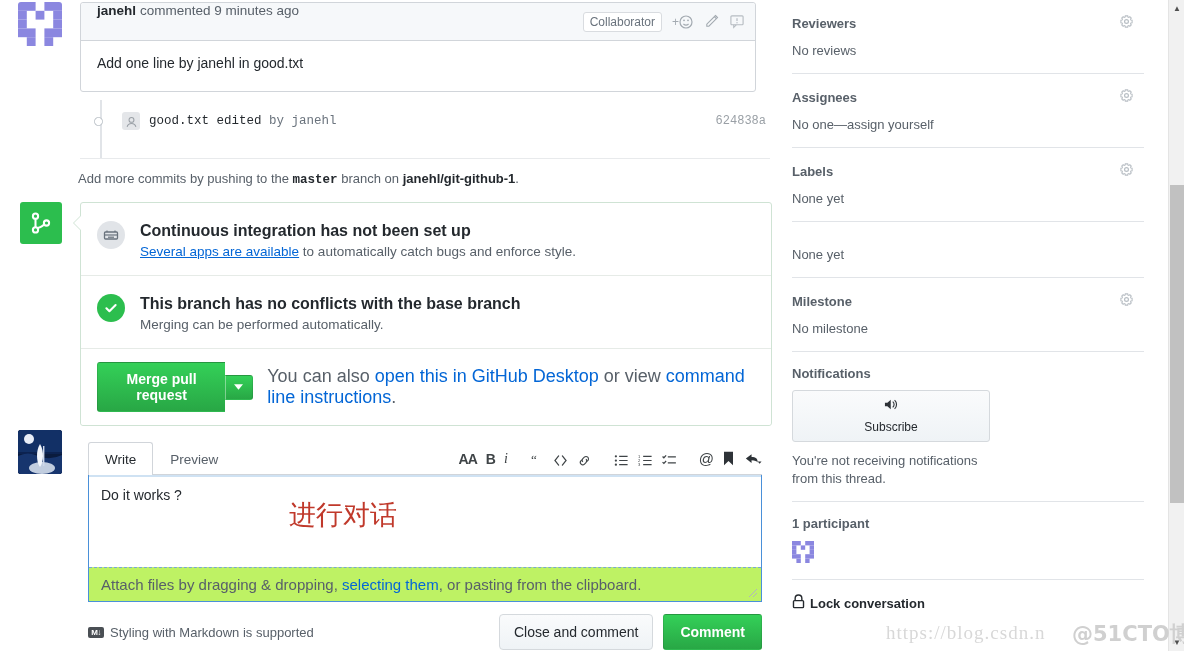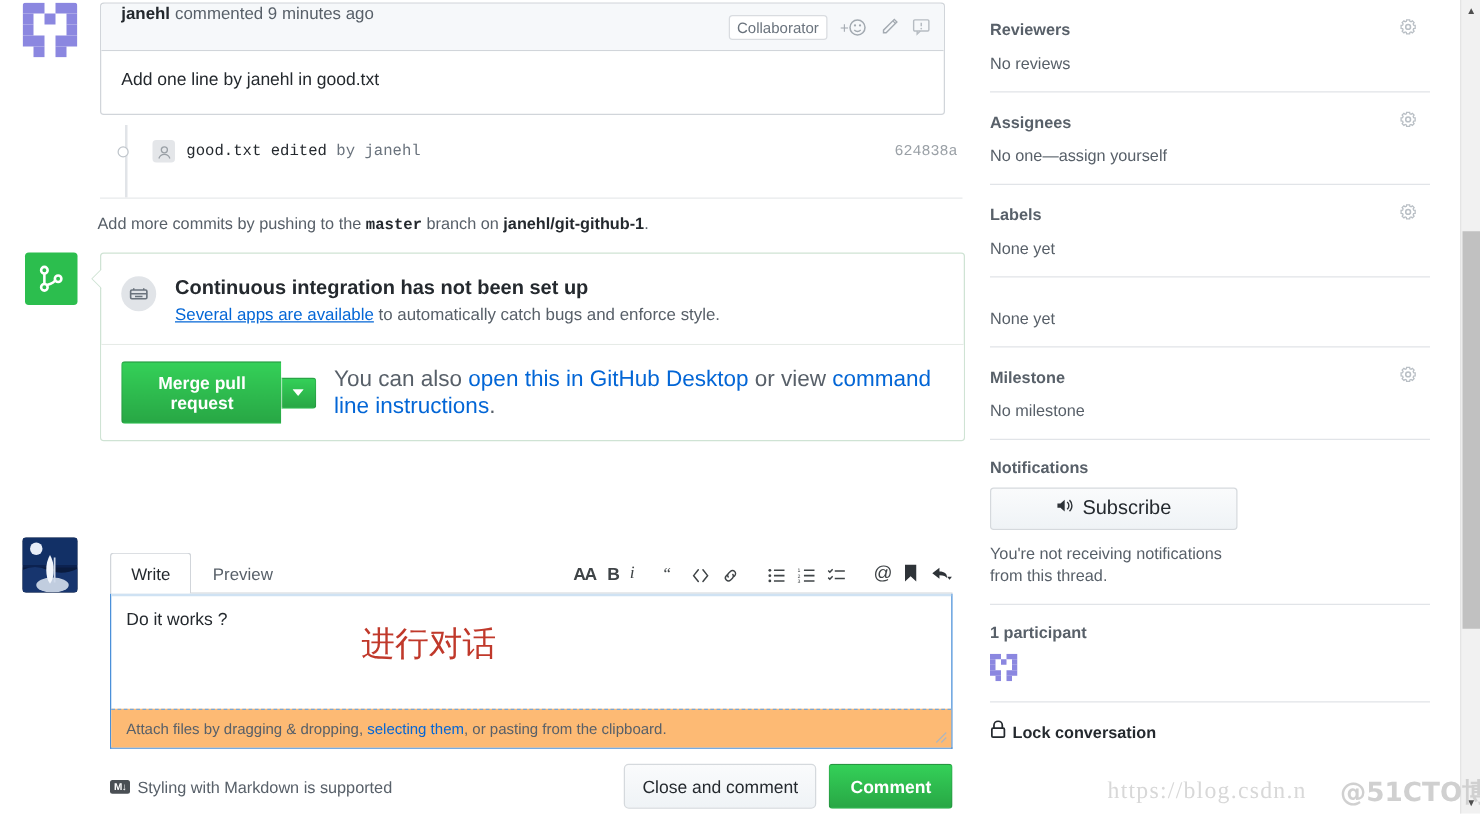--- a/index.html
+++ b/index.html
@@ -186,22 +186,22 @@
   .cn-note {
     position: absolute; left: 200px; top: 22px;
     color: #c0392b; font-size: 27px; font-family: "DejaVu Sans", sans-serif;
     pointer-events: none;
   }
   .resize-grip {
     position: absolute; right: 3px; bottom: 3px; width: 10px; height: 10px;
     color: #b0b6bb; font-size: 10px; line-height: 10px;
   }
   .attach-bar {
-    border-top: 1px dashed #7aa7d4; background: #fdba74;
-    padding: 8px 12px; font-size: 12px; color: #586069;
+    border-top: 1px dashed #7aa7d4; background: #bef264;
+    padding: 8px 12px; font-size: 15px; color: #586069;
   }
   .attach-bar a { color: #0366d6; text-decoration: none; }
 
   .form-actions {
     display: flex; align-items: center; padding-top: 12px; height: 48px;
   }
   .md-hint { font-size: 13px; color: #586069; display: flex; align-items: center; gap: 6px; }
   .md-logo {
     width: 16px; height: 11px; background: #4a4f54; border-radius: 2px;
     color: #fff; font-size: 8px; font-weight: bold; line-height: 11px;
@@ -223,23 +223,24 @@
   .sb-section { padding: 14px 0 13px 0; border-bottom: 1px solid #e1e4e8; }
   .sb-head {
     display: flex; align-items: center; font-size: 13px; font-weight: bold;
     color: #586069;
   }
   .sb-gear { margin-left: auto; color: #b9bfc5; cursor: pointer; padding-right: 10px; }
   .sb-val { font-size: 13px; color: #586069; margin-top: 10px; line-height: 18px; }
   .btn-subscribe {
     width: 198px; margin-top: 9px;
     background: linear-gradient(#fafbfc, #eff3f6); border: 1px solid #d5d9dd;
-    border-radius: 3px; font-size: 16px; padding: 7px 0; color: #24292e;
+    border-radius: 3px; font-size: 12px; padding: 7px 0; color: #24292e;
     cursor: pointer; display: flex; align-items: center; justify-content: center; gap: 6px;
     font-family: "Liberation Sans", sans-serif;
+    flex-direction: column;
   }
   .participants { margin-top: 10px; display: flex; gap: 4px; }
   .lock-row {
     display: flex; align-items: center; gap: 5px; font-size: 13px;
     color: #24292e; font-weight: bold; cursor: pointer; padding-top: 14px;
   }
 
   
   #scrollbar {
     position: absolute; right: 0; top: 0; width: 16px; height: 651px;
@@ -370,20 +371,31 @@
             </svg>
           </div>
           <div>
             <div class="st-title">Continuous integration has not been set up</div>
             <div class="st-sub">
               <a href="#">Several apps are available</a><span> to automatically catch bugs and enforce style.</span>
             </div>
           </div>
         </div>
 
+        <div class="status-row">
+          <div class="st-icon green">
+            <svg width="16" height="16" viewBox="0 0 16 16">
+              <path d="M3.4 8.3 6.4 11.2 12.6 5" fill="none" stroke="#fff" stroke-width="2.1" stroke-linecap="round" stroke-linejoin="round"></path>
+            </svg>
+          </div>
+          <div>
+            <div class="st-title">This branch has no conflicts with the base branch</div>
+            <div class="st-sub">Merging can be performed automatically.</div>
+          </div>
+        </div>
 
         <div class="merge-actions">
           <button class="btn-merge">Merge pull request</button>
           <span class="btn-merge-caret">
             <svg width="9" height="7" viewBox="0 0 10 7">
                 <path d="M0 0h10L5 6z" fill="#fff"></path>
               </svg>
           </span>
           <div class="merge-note">
             <span>You can also </span><a href="#">open this in GitHub Desktop</a><span> or view </span><a href="#">command line instructions</a><span>.</span>

